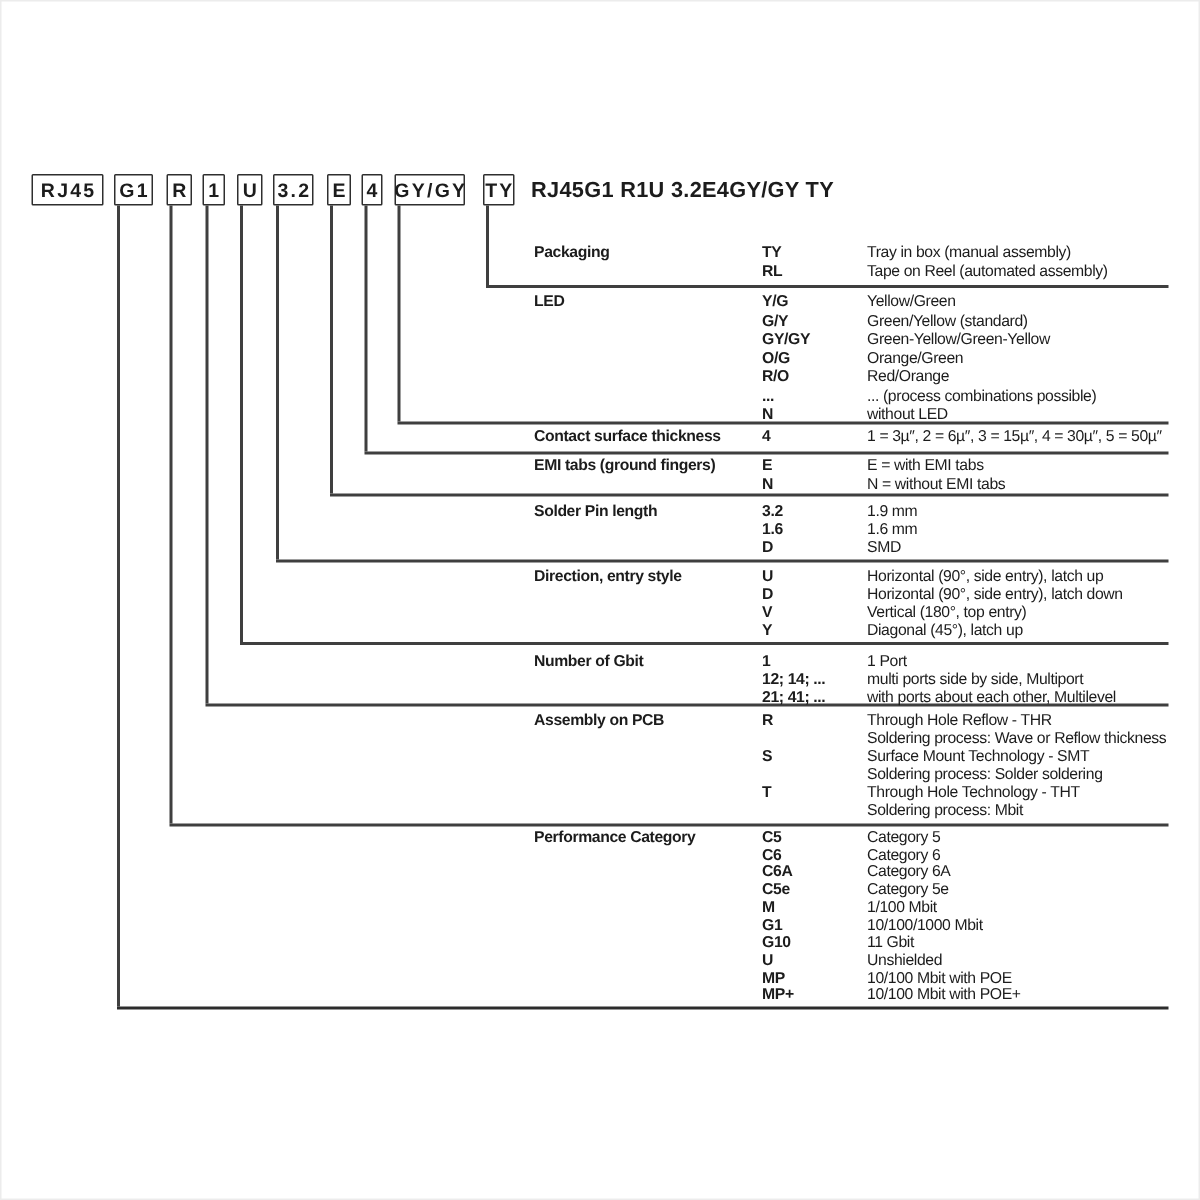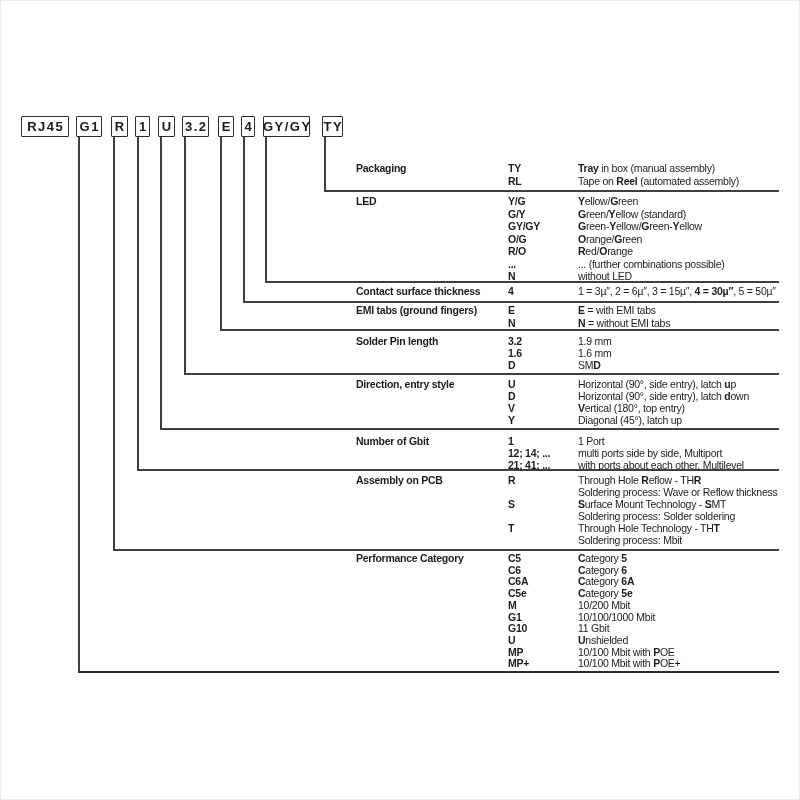--- a/index.html
+++ b/index.html
@@ -22,26 +22,27 @@
   .vline{width:1.5px;}
   .hline{height:1.5px;}
   .hline.thick{height:2px;background:#2c2c2c;}
   .row{
     position:absolute;height:12px;line-height:12px;font-size:10.5px;
     letter-spacing:-0.25px;white-space:nowrap;
   }
   .slabel{position:absolute;left:0;font-weight:bold;}
   .scode{position:absolute;left:152px;font-weight:bold;}
   .sdesc{position:absolute;left:222px;}
-  b{font-weight:bold;}
+  b{font-weight:normal;}
 </style>
 </head>
 <body>
 
 <div class="canvas" id="canvas">
+  <div class="title" style="left:353px;top:115px;">RJ45G1 R1U 3.2E4GY/GY TY</div>
 <div class="pbox" style="left: 20px; top: 115px; width: 48px; height: 21px;">
       <span>RJ45</span>
     </div>
     <div class="pbox" style="left: 75px; top: 115px; width: 26px; height: 21px;">
       <span>G1</span>
     </div>
     <div class="pbox" style="left: 110px; top: 115px; width: 17px; height: 21px;">
       <span>R</span>
     </div>
     <div class="pbox" style="left: 134px; top: 115px; width: 15px; height: 21px;">
@@ -94,21 +95,21 @@
     <div class="row" style="left: 355px; top: 231.5px;">
       <span class="scode">O/G</span>
       <span class="sdesc"><b>O</b>range/<b>G</b>reen</span>
     </div>
     <div class="row" style="left: 355px; top: 244px;">
       <span class="scode">R/O</span>
       <span class="sdesc"><b>R</b>ed/<b>O</b>range</span>
     </div>
     <div class="row" style="left: 355px; top: 256.5px;">
       <span class="scode">...</span>
-      <span class="sdesc">... (further combinations possible)</span>
+      <span class="sdesc">... (process combinations possible)</span>
     </div>
     <div class="row" style="left: 355px; top: 269px;">
       <span class="scode">N</span>
       <span class="sdesc">without LED</span>
     </div>
     <div class="vline" style="left: 242px; top: 136px; height: 164px;"></div>
     <div class="hline" style="left: 242px; top: 300px; width: 536px;"></div>
     <div class="row" style="left: 355px; top: 284px;">
       <span class="slabel">Contact surface thickness</span>
       <span class="scode">4</span>
@@ -212,21 +213,21 @@
     <div class="row" style="left: 355px; top: 574.4px;">
       <span class="scode">C6A</span>
       <span class="sdesc"><b>C</b>ategory <b>6A</b></span>
     </div>
     <div class="row" style="left: 355px; top: 586.1px;">
       <span class="scode">C5e</span>
       <span class="sdesc"><b>C</b>ategory <b>5e</b></span>
     </div>
     <div class="row" style="left: 355px; top: 597.8px;">
       <span class="scode">M</span>
-      <span class="sdesc">10/200 Mbit</span>
+      <span class="sdesc">1/100 Mbit</span>
     </div>
     <div class="row" style="left: 355px; top: 609.5px;">
       <span class="scode">G1</span>
       <span class="sdesc">10/100/1000 Mbit</span>
     </div>
     <div class="row" style="left: 355px; top: 621.2px;">
       <span class="scode">G10</span>
       <span class="sdesc">11 Gbit</span>
     </div>
     <div class="row" style="left: 355px; top: 632.9px;">

